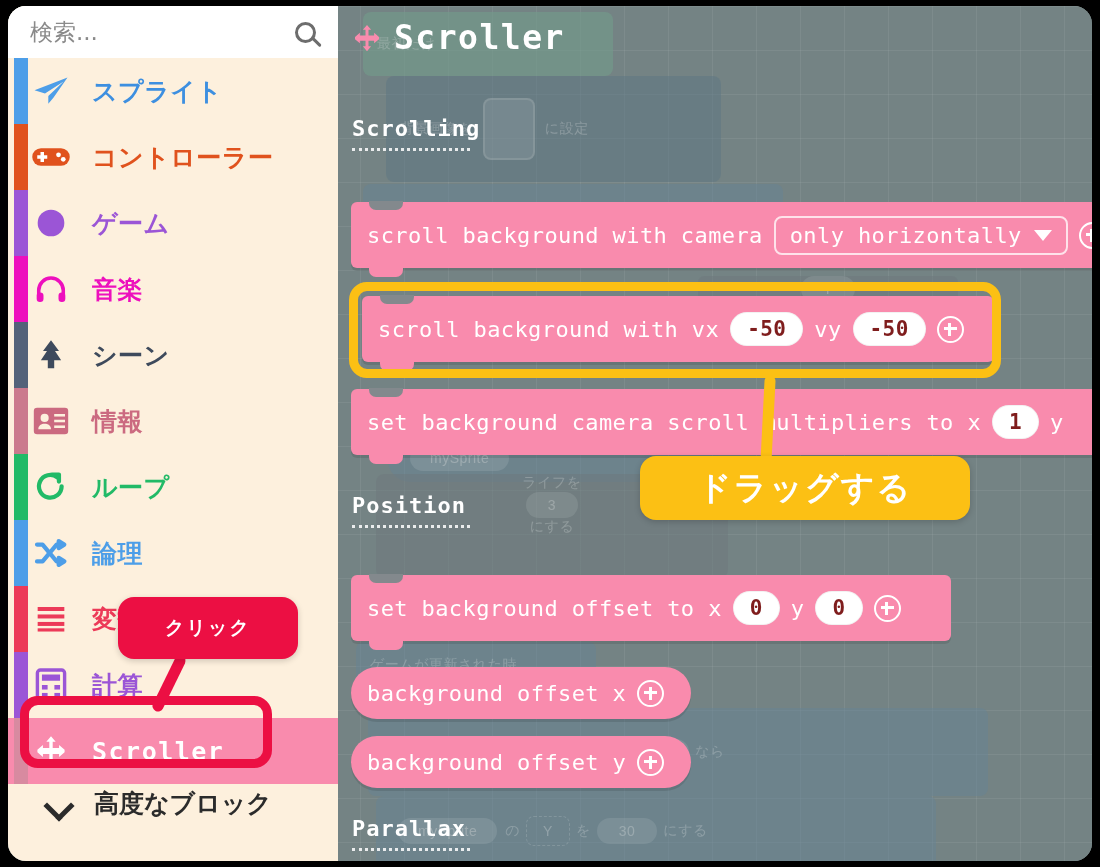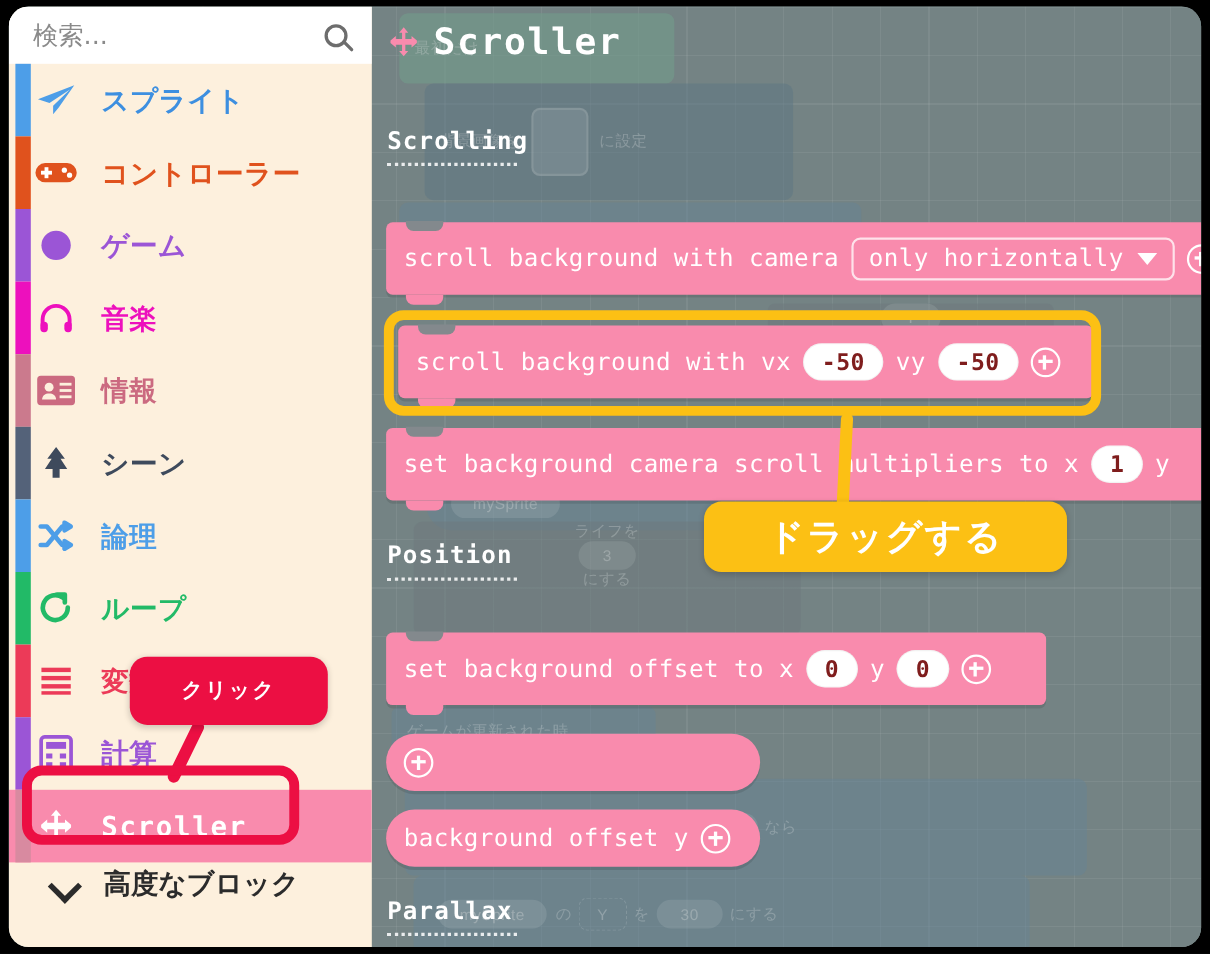--- a/index.html
+++ b/index.html
@@ -450,20 +450,21 @@
 
     <div class="blk stack" style="left:13px;top:569px;width:600px;height:66px;">
       <span>set background offset to x</span>
       <span class="oval">0</span>
       <span>y</span>
       <span class="oval">0</span>
       <span class="plus"></span>
     </div>
 
     <div class="blk report" style="left:13px;top:661px;width:340px;height:52px;">
+      <span>background offset x</span>
       <span class="plus"></span>
     </div>
 
     <div class="blk report" style="left:13px;top:730px;width:340px;height:52px;">
       <span>background offset y</span>
       <span class="plus"></span>
     </div>
   </div>
 
   <div class="sidebar">
@@ -512,69 +513,69 @@
       <div class="cat">
         <span class="stripe" style="background:#ed10bd;"></span>
         <span class="ic">
           <svg width="34" height="30" viewBox="0 0 24 22" fill="none" stroke="#ed10bd" stroke-width="2.6">
             <path d="M3 15V12a9 9 0 0 1 18 0v3" stroke-linecap="round"></path>
             <rect x="1.5" y="13.5" width="5" height="7" rx="2.4" fill="#ed10bd" stroke="none"></rect>
             <rect x="17.5" y="13.5" width="5" height="7" rx="2.4" fill="#ed10bd" stroke="none"></rect>
           </svg>
         </span>
         <span class="lbl" style="color:#ed10bd;">音楽</span>
+      </div>
+
+      <div class="cat">
+        <span class="stripe" style="background:#546279;"></span>
+        <span class="ic">
+          <svg width="30" height="32" viewBox="0 0 20 24" fill="#3e4a5c">
+            <path d="M10 1 4 9h3L2.4 16h5.2v6h4.8v-6h5.2L13 9h3z"></path>
+          </svg>
+        </span>
+        <span class="lbl" style="color:#3e4a5c;">シーン</span>
       </div>
 
       <div class="cat">
         <span class="stripe" style="background:#cb7a8d;"></span>
         <span class="ic">
           <svg width="36" height="28" viewBox="0 0 28 22" fill="#cb6a80">
             <rect x="0.5" y="0.5" width="27" height="21" rx="2.6"></rect>
             <circle cx="9" cy="8.6" r="3.2" fill="#fdf0dd"></circle>
             <path d="M4 17.5c0-3 2.4-4.4 5-4.4s5 1.4 5 4.4z" fill="#fdf0dd"></path>
             <rect x="16.5" y="5.5" width="8.5" height="2" fill="#fdf0dd"></rect>
             <rect x="16.5" y="10" width="8.5" height="2" fill="#fdf0dd"></rect>
             <rect x="16.5" y="14.5" width="8.5" height="2" fill="#fdf0dd"></rect>
           </svg>
         </span>
         <span class="lbl" style="color:#cb6a80;">情報</span>
       </div>
 
       <div class="cat">
-        <span class="stripe" style="background:#546279;"></span>
-        <span class="ic">
-          <svg width="30" height="32" viewBox="0 0 20 24" fill="#3e4a5c">
-            <path d="M10 1 4 9h3L2.4 16h5.2v6h4.8v-6h5.2L13 9h3z"></path>
-          </svg>
-        </span>
-        <span class="lbl" style="color:#3e4a5c;">シーン</span>
+        <span class="stripe" style="background:#22ba67;"></span>
+        <span class="ic">
+          <svg width="34" height="34" viewBox="0 0 24 24" fill="none" stroke="#22ba67" stroke-width="3" stroke-linecap="round">
+            <path d="M19.5 11.5a8 8 0 1 1-3.1-6.3"></path>
+            <path d="M12.6 3.2h5v5" stroke-linejoin="round"></path>
+          </svg>
+        </span>
+        <span class="lbl" style="color:#22ba67;">ループ</span>
       </div>
 
       <div class="cat">
         <span class="stripe" style="background:#4d9ee8;"></span>
         <span class="ic">
           <svg width="34" height="28" viewBox="0 0 24 20" fill="none" stroke="#4d9ee8" stroke-width="3" stroke-linecap="round" stroke-linejoin="round">
             <path d="M2 4h4l10 12h4"></path>
             <path d="M2 16h4l10-12h4"></path>
             <path d="M17.5 1.5 21.5 4l-4 2.5z" fill="#4d9ee8"></path>
             <path d="M17.5 13.5 21.5 16l-4 2.5z" fill="#4d9ee8"></path>
           </svg>
         </span>
         <span class="lbl" style="color:#4d9ee8;">論理</span>
-      </div>
-
-      <div class="cat">
-        <span class="stripe" style="background:#22ba67;"></span>
-        <span class="ic">
-          <svg width="34" height="34" viewBox="0 0 24 24" fill="none" stroke="#22ba67" stroke-width="3" stroke-linecap="round">
-            <path d="M19.5 11.5a8 8 0 1 1-3.1-6.3"></path>
-            <path d="M12.6 3.2h5v5" stroke-linejoin="round"></path>
-          </svg>
-        </span>
-        <span class="lbl" style="color:#22ba67;">ループ</span>
       </div>
 
       <div class="cat">
         <span class="stripe" style="background:#ec3a58;"></span>
         <span class="ic">
           <svg width="32" height="28" viewBox="0 0 24 20" fill="#ec3a58">
             <rect x="2" y="1" width="20" height="3"></rect>
             <rect x="2" y="6.6" width="20" height="3"></rect>
             <rect x="2" y="12.2" width="20" height="3"></rect>
             <rect x="2" y="17" width="20" height="2.4"></rect>

